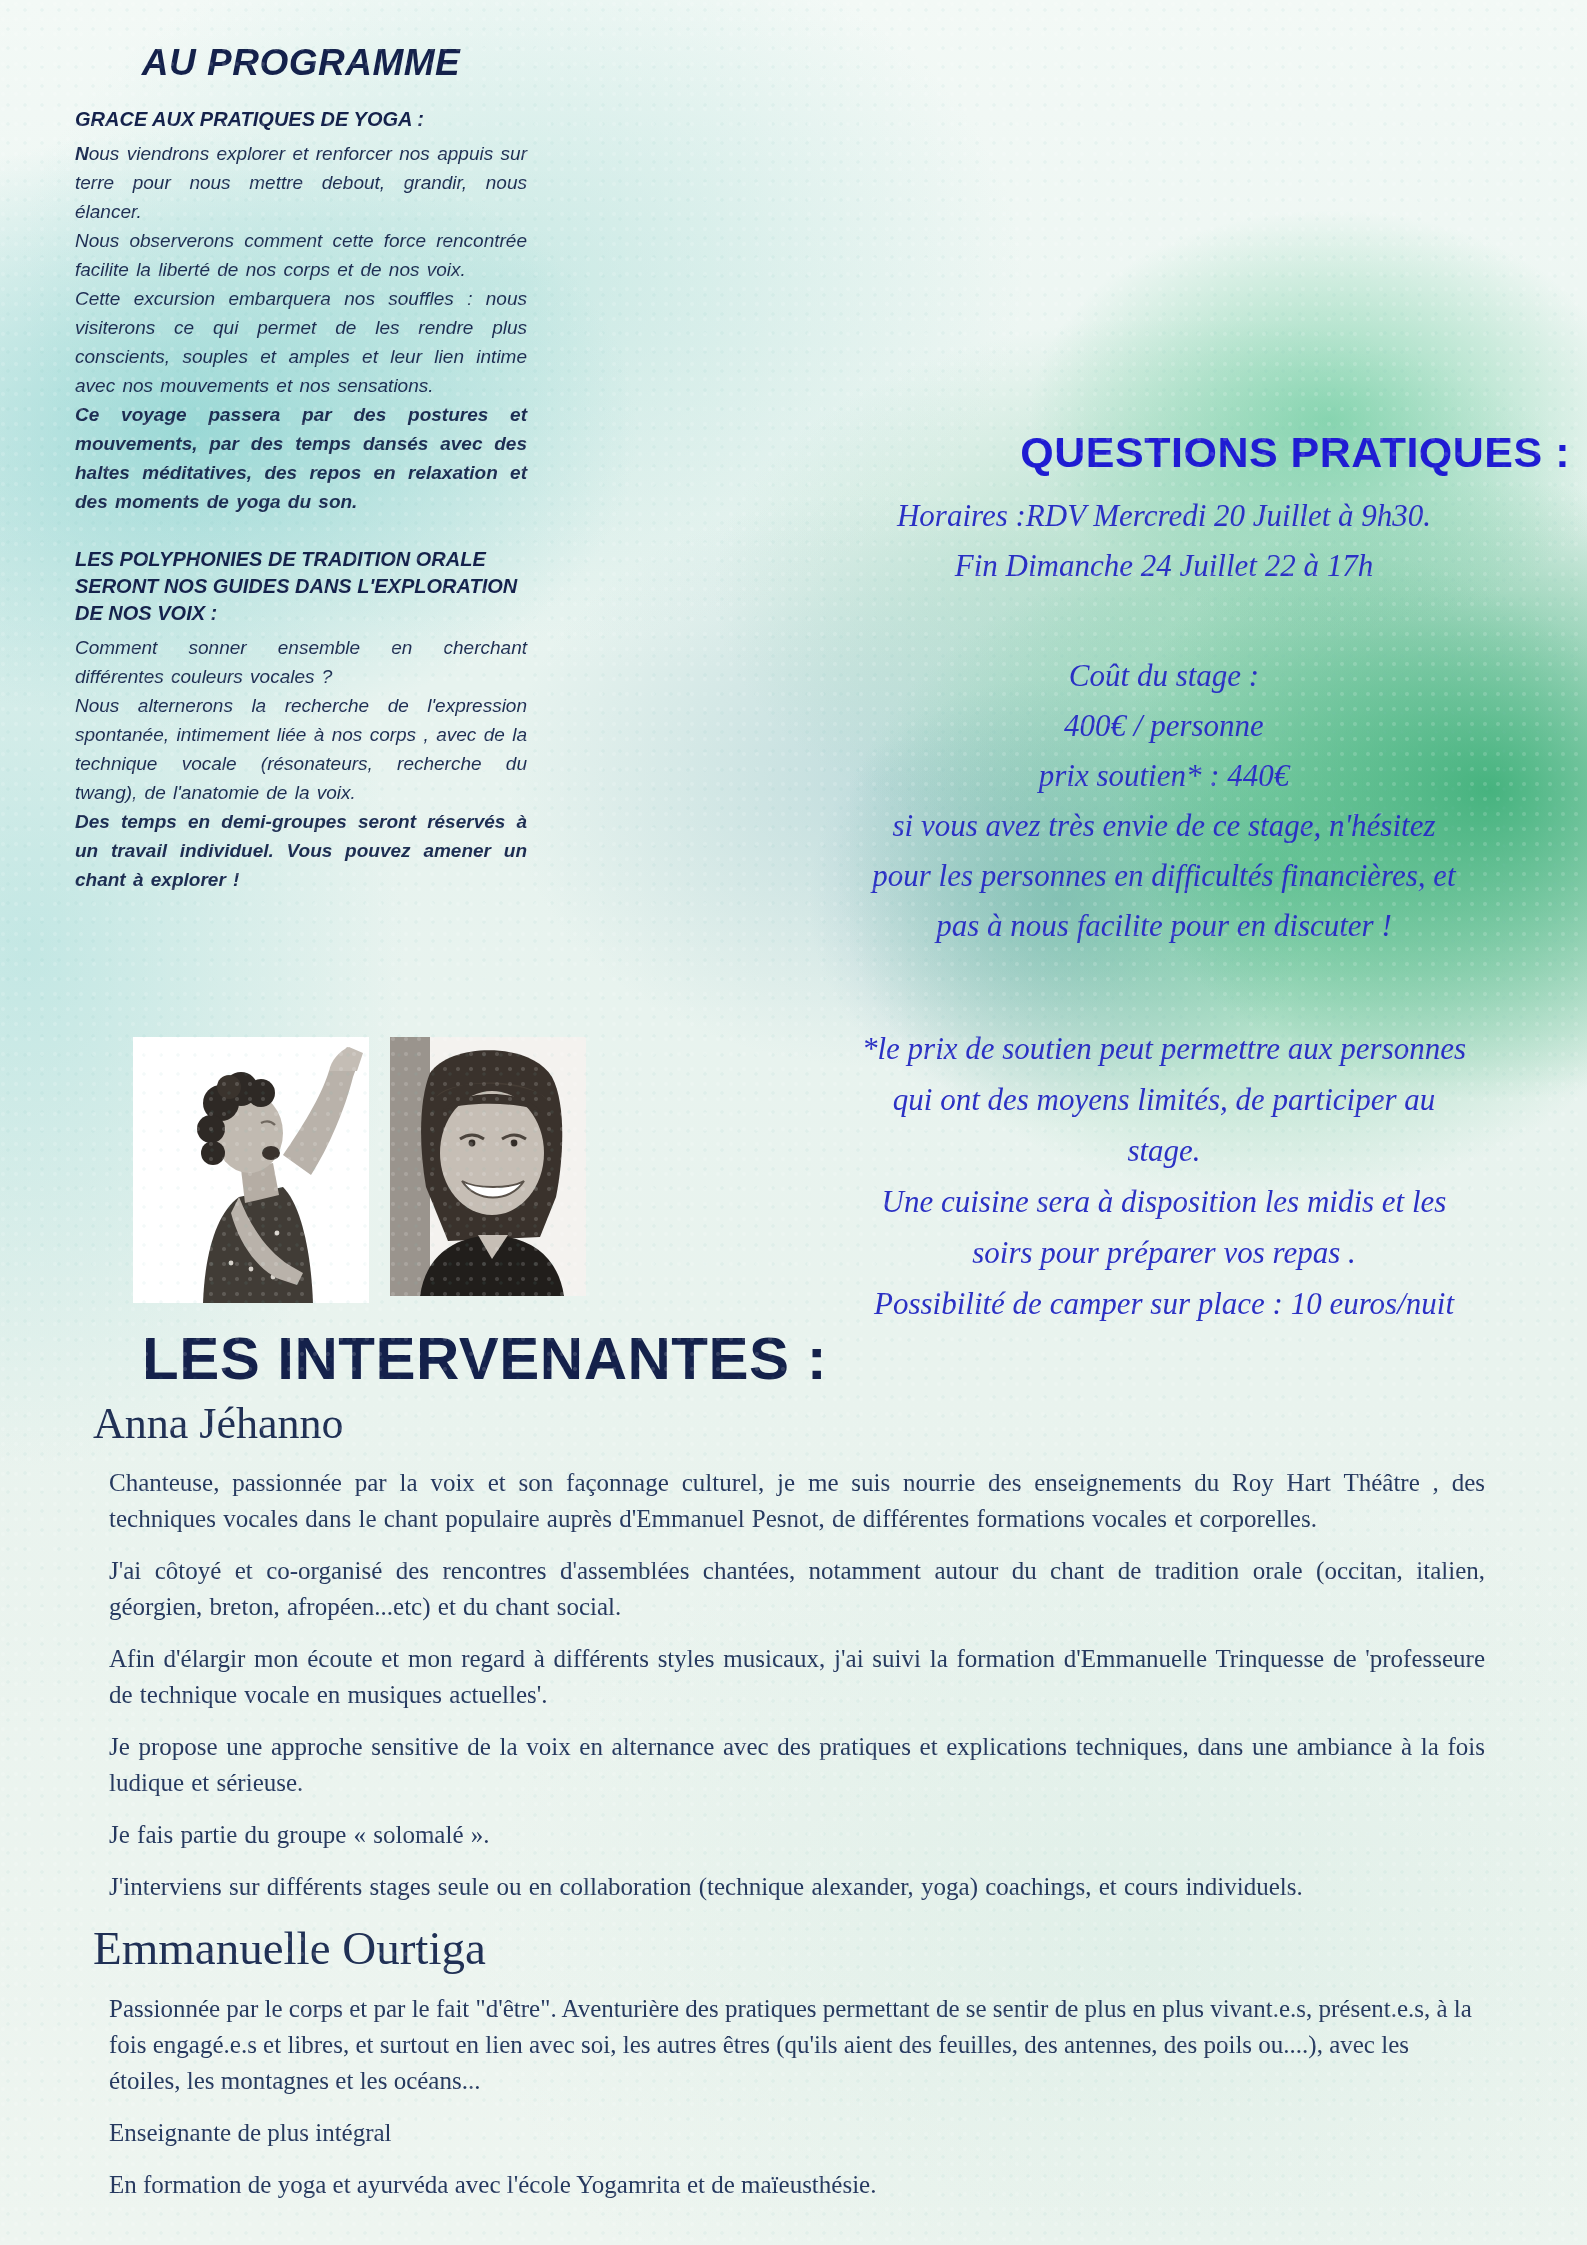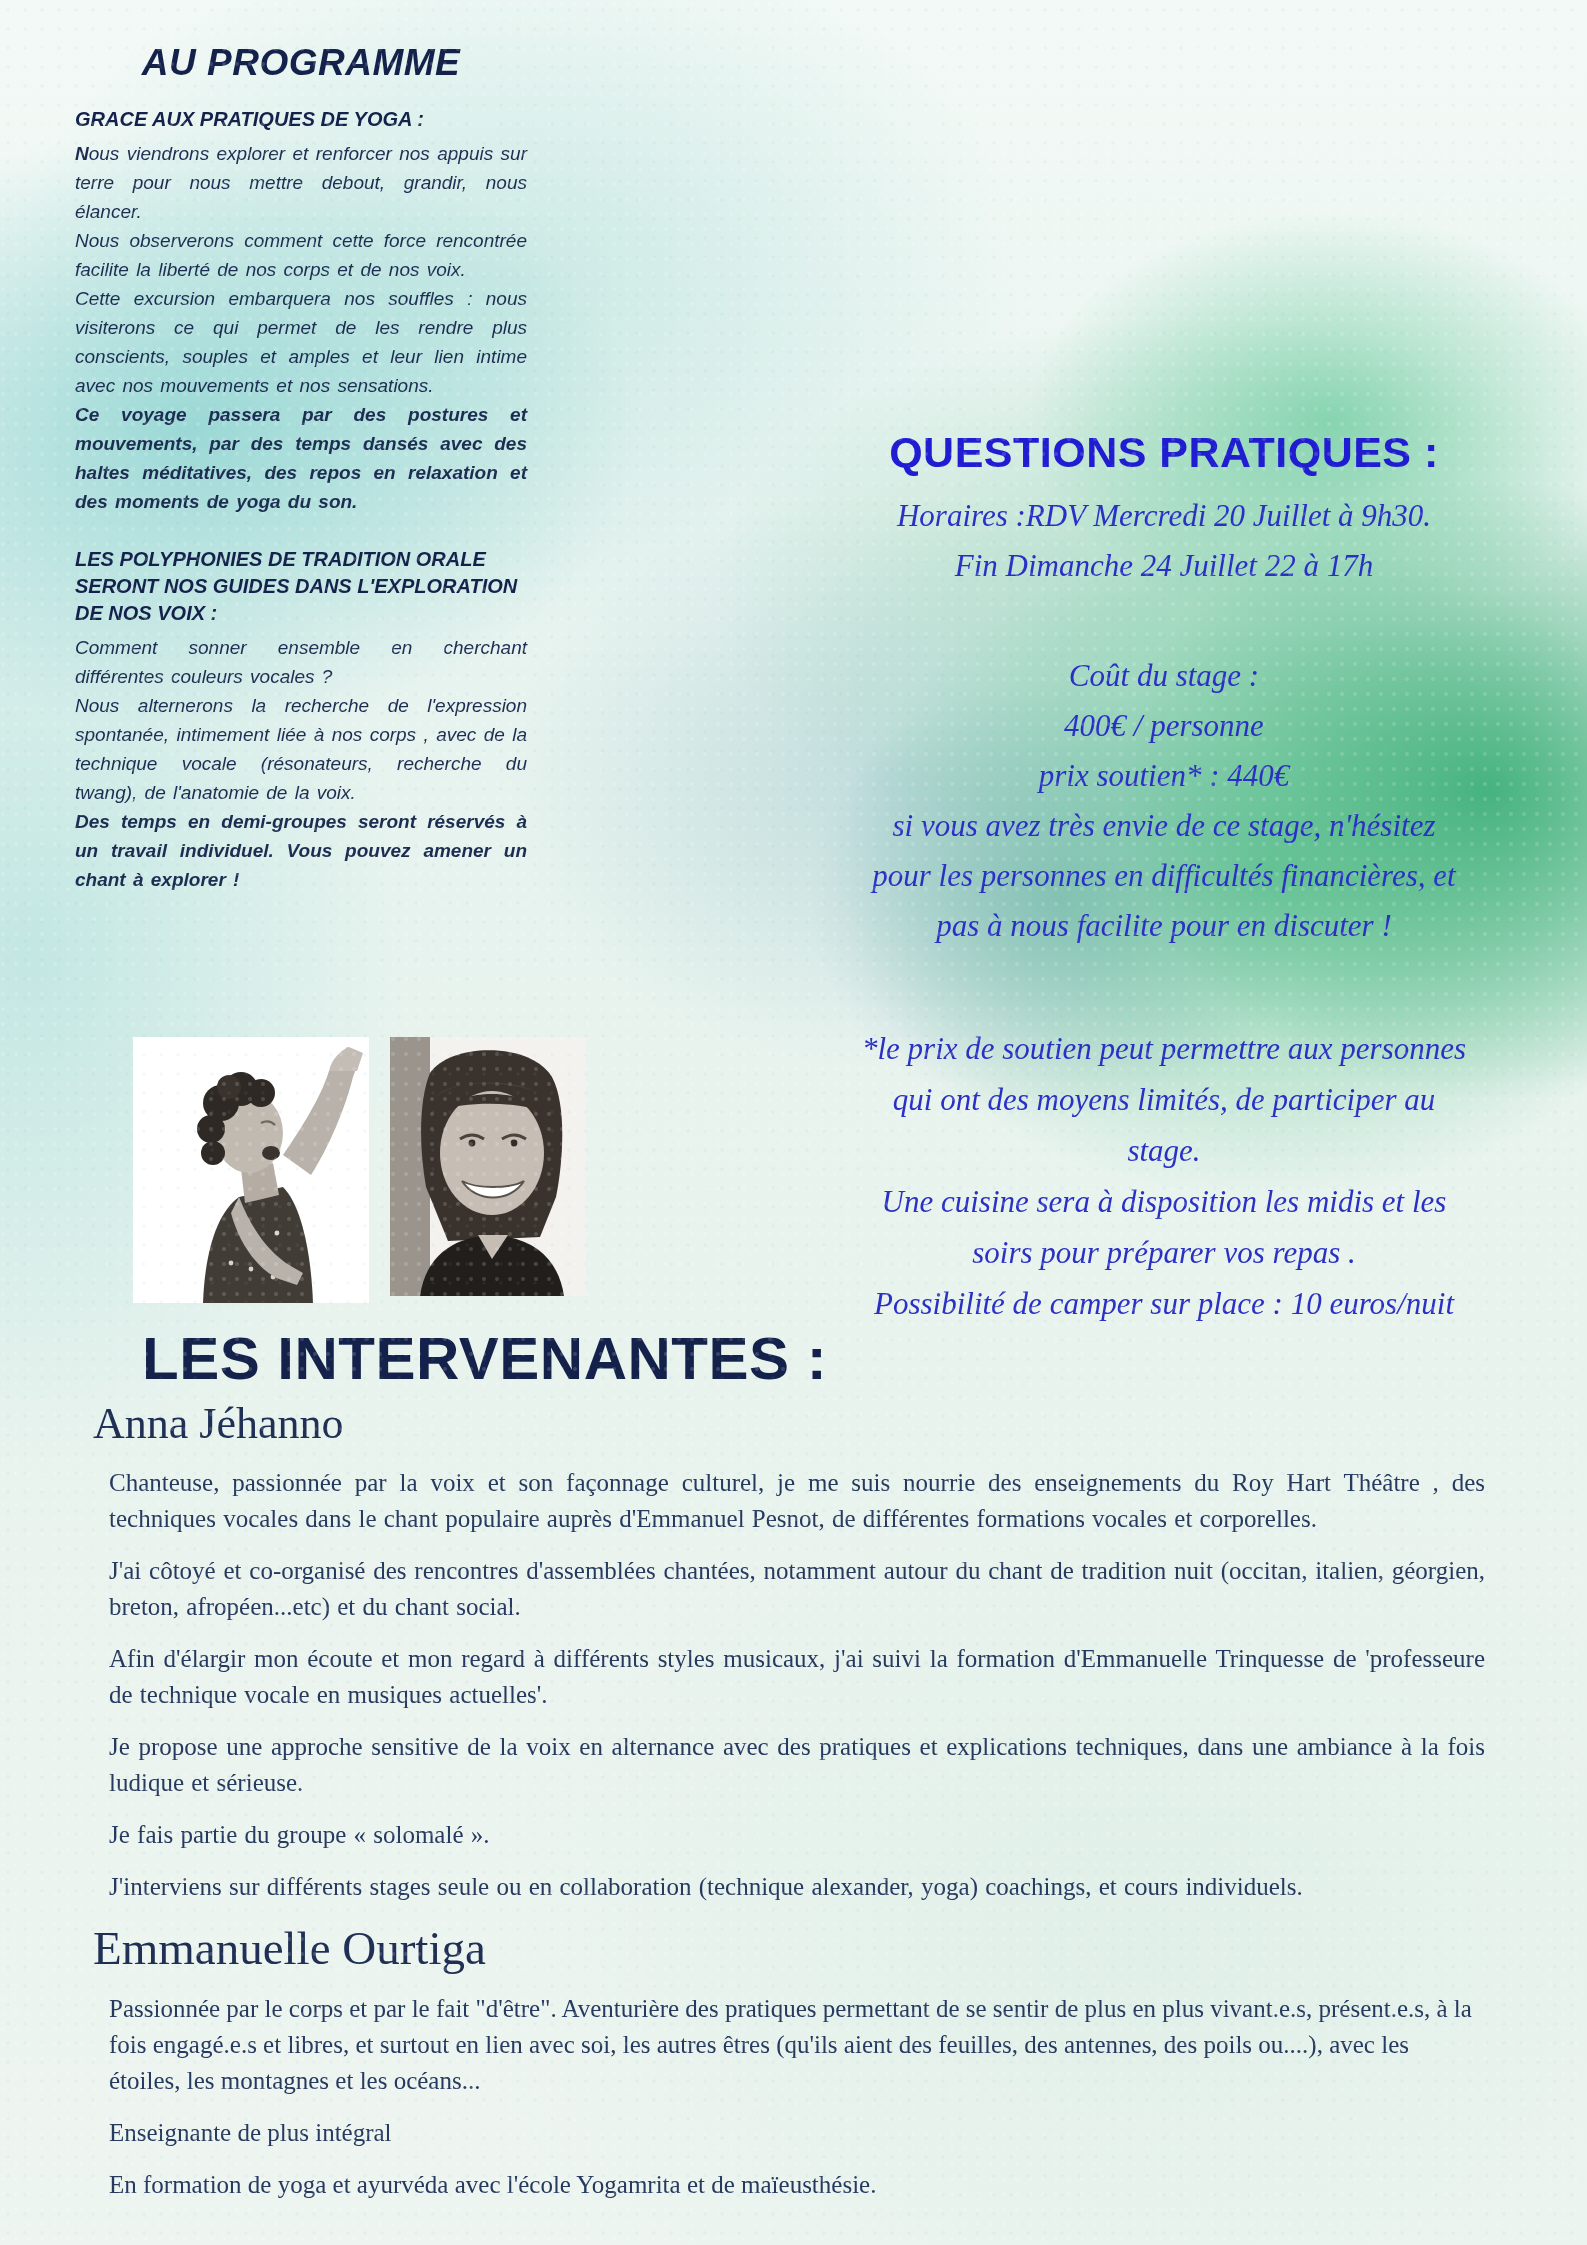--- a/index.html
+++ b/index.html
@@ -54,20 +54,21 @@
   .section-gap{margin-top:30px;}
   
   .col-right{
     position:absolute;left:758px;top:428px;width:812px;
     text-align:center;
   }
   .questions-heading{
     margin:0 0 14px 0;
     font-size:43px;font-weight:800;letter-spacing:.5px;
     color:#1f1cd2;
+    text-align:right;
   }
   .script{
     font-family:"Liberation Serif", serif;font-style:italic;
     color:#2a30c4;
   }
   .script-line{font-size:31px;line-height:50px;}
   .cost-block{margin-top:60px;}
   .note-block{margin-top:72px;}
   .note-block .script-line{line-height:51px;}
   
@@ -198,21 +199,21 @@
       <path d="M88 198 L102 222 L118 198 Z" fill="#c6beb5"></path>
     </svg>
   </div>
 
   <h1 class="intervenantes-heading">LES INTERVENANTES :</h1>
 
   <div class="bios">
     <div class="bio-anna">
       <h3 class="person-name">Anna Jéhanno</h3>
       <p class="bio-p">Chanteuse, passionnée par la voix et son façonnage culturel, je me suis nourrie des enseignements du Roy Hart Théâtre , des techniques vocales dans le chant populaire auprès d'Emmanuel Pesnot, de différentes formations vocales et corporelles.</p>
-      <p class="bio-p">J'ai côtoyé et co-organisé des rencontres d'assemblées chantées, notamment autour du chant de tradition nuit (occitan, italien, géorgien, breton, afropéen...etc) et du chant social.</p>
+      <p class="bio-p">J'ai côtoyé et co-organisé des rencontres d'assemblées chantées, notamment autour du chant de tradition orale (occitan, italien, géorgien, breton, afropéen...etc) et du chant social.</p>
       <p class="bio-p">Afin d'élargir mon écoute et mon regard à différents styles musicaux, j'ai suivi la formation d'Emmanuelle Trinquesse de 'professeure de technique vocale en musiques actuelles'.</p>
       <p class="bio-p">Je propose une approche sensitive de la voix en alternance avec des pratiques et explications techniques, dans une ambiance à la fois ludique et sérieuse.</p>
       <p class="bio-p">Je fais partie du groupe « solomalé ».</p>
       <p class="bio-p">J'interviens sur différents stages seule ou en collaboration (technique alexander, yoga) coachings, et cours individuels.</p>
     </div>
 
     <div class="bio-emmanuelle">
       <h3 class="person-name emmanuelle-name">Emmanuelle Ourtiga</h3>
       <p class="bio-p">Passionnée par le corps et par le fait "d'être".  Aventurière des pratiques permettant de se sentir de plus en plus vivant.e.s, présent.e.s, à la fois engagé.e.s et libres, et surtout en lien avec soi, les autres êtres (qu'ils aient des feuilles, des antennes, des poils ou....), avec les étoiles, les montagnes et les océans...</p>
       <p class="bio-p">Enseignante de plus intégral</p>

